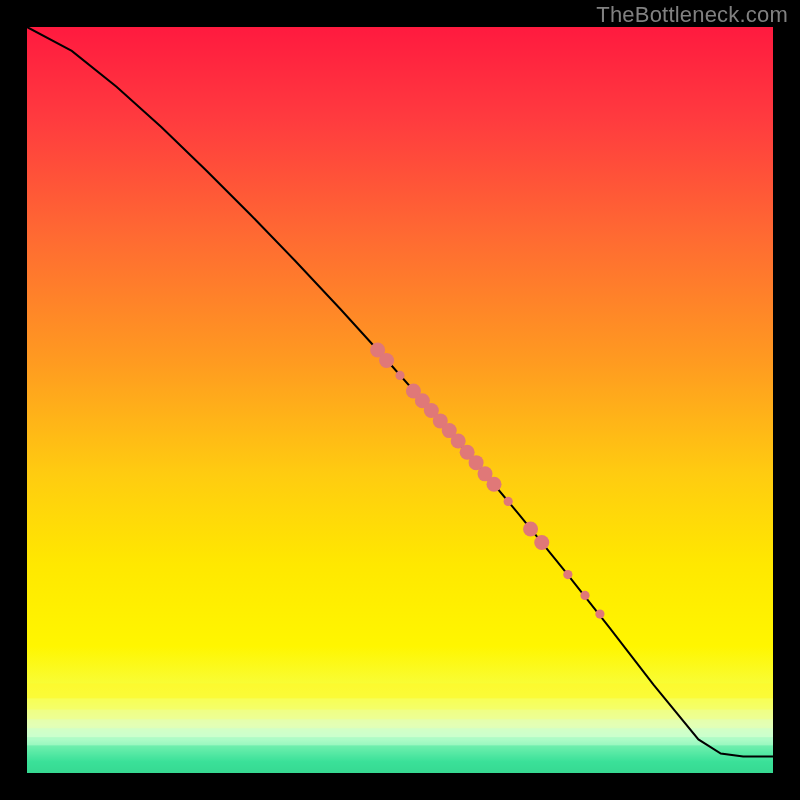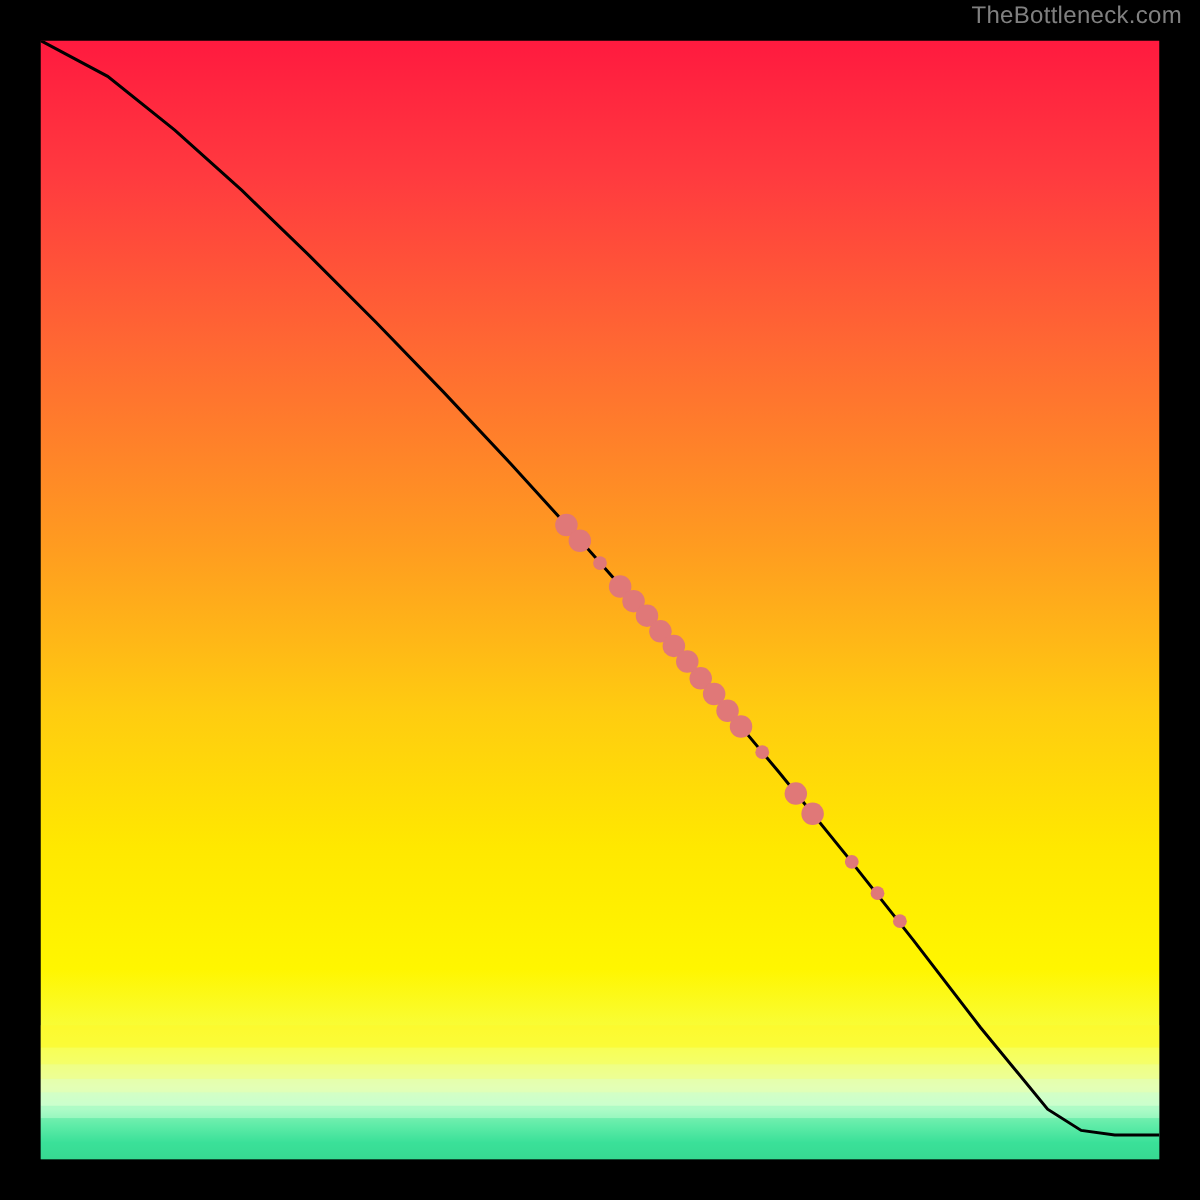--- a/index.html
+++ b/index.html
@@ -15,21 +15,21 @@
     position: relative;
     width: 800px;
     height: 800px;
     background: #000;
   }
   .watermark {
     position: absolute;
     top: 2px;
     right: 12px;
     color: #808080;
-    font-size: 16px;
+    font-size: 22px;
     font-weight: 500;
     letter-spacing: 0.2px;
     z-index: 20;
     user-select: none;
   }
   svg.chart {
     position: absolute;
     left: 27px;
     top: 27px;
     width: 746px;

